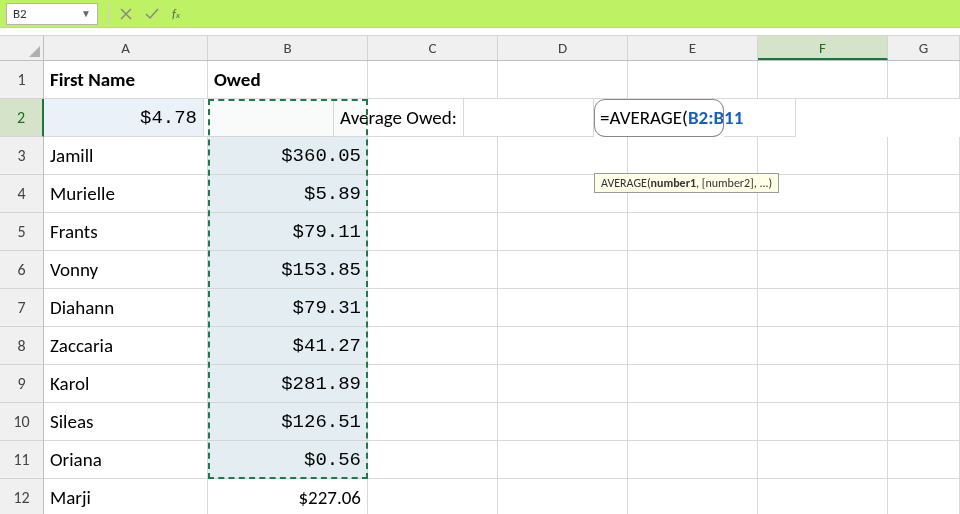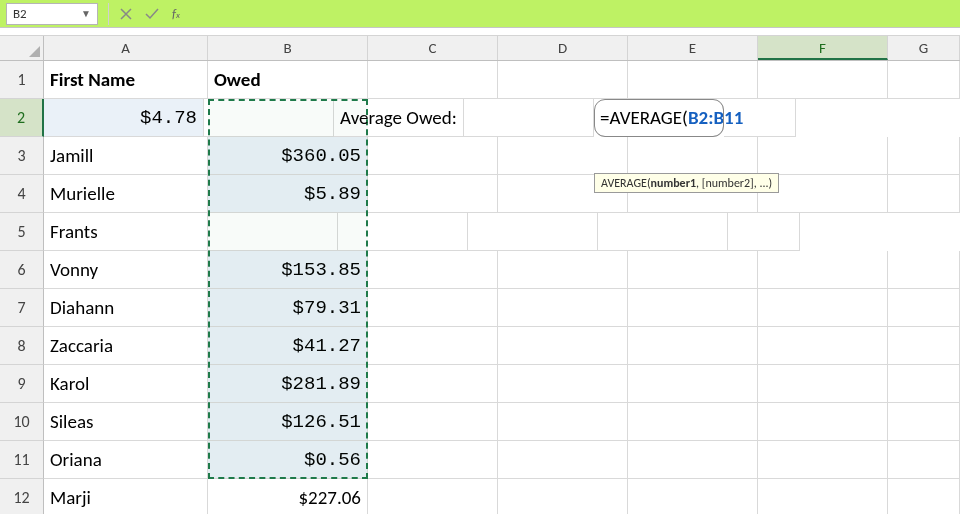--- a/index.html
+++ b/index.html
@@ -242,20 +242,21 @@
       <div class="cell col-B r bsel">$5.89</div>
       <div class="cell col-C"></div>
       <div class="cell col-D"></div>
       <div class="cell col-E"></div>
       <div class="cell col-F"></div>
       <div class="cell col-G"></div>
     </div>
     <div class="row">
       <div class="row-h">5</div>
       <div class="cell col-A">Frants</div>
+      <div class="cell col-B r bsel">$79.11</div>
       <div class="cell col-C"></div>
       <div class="cell col-D"></div>
       <div class="cell col-E"></div>
       <div class="cell col-F"></div>
       <div class="cell col-G"></div>
     </div>
     <div class="row">
       <div class="row-h">6</div>
       <div class="cell col-A">Vonny</div>
       <div class="cell col-B r bsel">$153.85</div>

